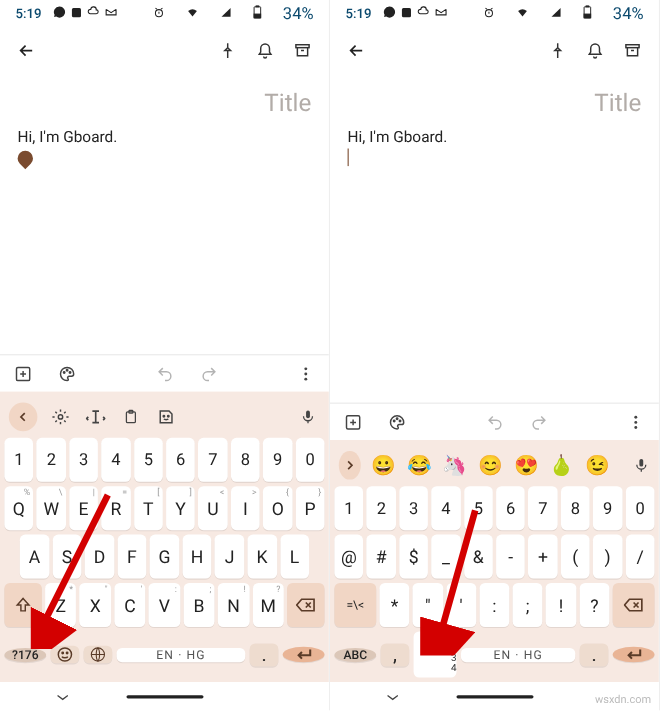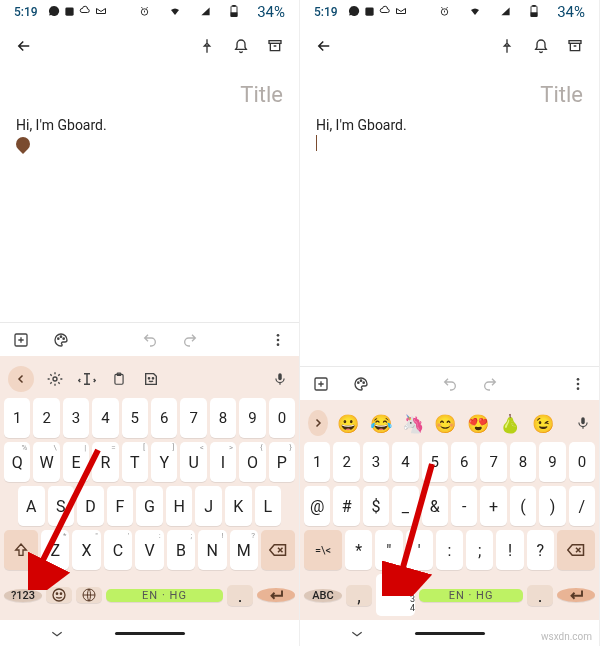--- a/index.html
+++ b/index.html
@@ -110,21 +110,21 @@
     justify-content:center;
     font-size:16px;
     color:#222;
     position:relative;
     box-shadow: 0 1px 0 rgba(0,0,0,.08);
   }
   .key.num { font-size:15px; }
   .key .hint { position:absolute; top:1px; right:3px; font-size:8px; color:#999; }
   .row.indent { padding: 0 14px; }
   .key.fn { background:#f1d6c5; flex: 0 0 34px; }
-  .key.space { flex:1; background:#bef264; font-size:11px; letter-spacing:1px; color:#555;}
+  .key.space { flex:1; background:#ffffff; font-size:11px; letter-spacing:1px; color:#555;}
   .key.enter { background:#e9b495; border-radius:50%; flex:0 0 38px;}
   .key.mode { background:#dcc7b8; border-radius:50%; flex:0 0 38px; font-size:11px; font-weight:500;}
   .row.bottom { height:42px; align-items:center; gap:4px; }
   .numpad-key { flex:0 0 32px; background:#fff; border-radius:5px; display:flex;align-items:center;justify-content:center;height:100%;padding-left:34px;}
 
   .navbar {
     height: 26px;
     display:flex;
     align-items:center;
     justify-content:space-between;
@@ -410,21 +410,21 @@
           <span>M</span>
         </div>
       <div class="key fn">
         <svg width="18" height="14" viewBox="0 0 24 18" fill="none" stroke="#5a3b28" stroke-width="2">
             <path d="M7 2L1 9l6 7h15V2z"></path>
             <path d="M12 6l6 6M18 6l-6 6"></path>
           </svg>
       </div>
     </div>
     <div class="row bottom">
-      <div class="key mode">?123</div>
+      <div class="key mode">?176</div>
       <div class="key" style="flex:0 0 26px;background:#eedccf">
         <svg width="16" height="16" viewBox="0 0 24 24" fill="none" stroke="#5a3b28" stroke-width="2">
             <circle cx="12" cy="12" r="9"></circle>
             <circle cx="9" cy="10" r="1" fill="#5a3b28"></circle>
             <circle cx="15" cy="10" r="1" fill="#5a3b28"></circle>
             <path d="M8 15c1 2 7 2 8 0"></path>
           </svg>
       </div>
       <div class="key" style="flex:0 0 26px;background:#eedccf">
         <svg width="16" height="16" viewBox="0 0 24 24" fill="none" stroke="#5a3b28" stroke-width="1.5">

